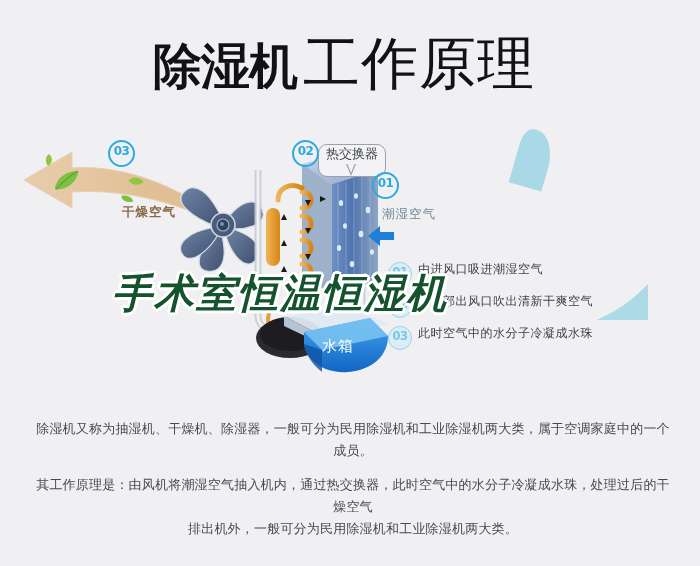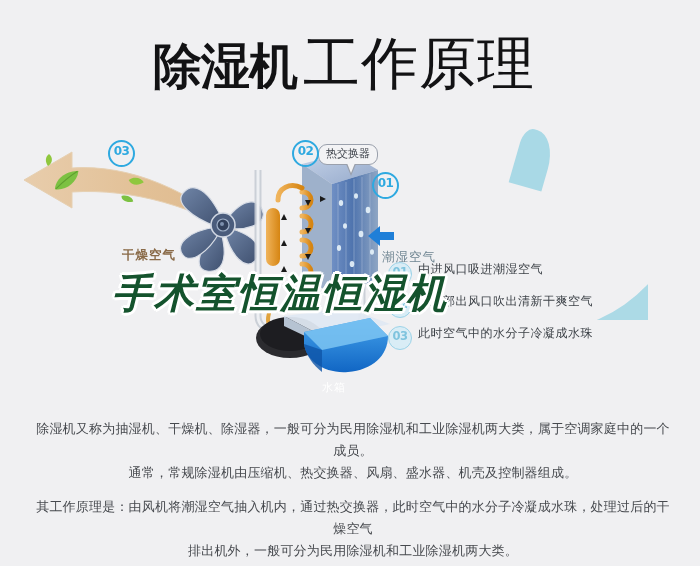--- a/index.html
+++ b/index.html
@@ -60,23 +60,23 @@
 
   
   .fan{position:absolute;left:168px;top:52px;width:112px;height:110px;}
 
   
   .machine{position:absolute;left:244px;top:30px;width:152px;height:230px;}
 
   
   .callout{
     position:absolute;left:318px;top:26px;
-    padding:2px 7px 4px 7px;
+    padding:2px 7px 16px 7px;
     border:1.4px solid #9aa0ac;border-radius:9px;
-    background:#f3f3f5;color:#3a3f47;font-size:11px;line-height:13px;
+    background:#f3f3f5;color:#3a3f47;font-size:13px;line-height:13px;
     white-space:nowrap;
     text-align:center;
   }
   .callout-tail{
     position:absolute;left:346px;top:46px;width:0;height:0;
     border-left:5px solid transparent;border-right:5px solid transparent;
     border-top:12px solid #9aa0ac;
   }
   .callout-tail:after{
     content:"";position:absolute;left:-4px;top:-13px;width:0;height:0;
@@ -90,24 +90,24 @@
     border:2.2px solid #2ea9e0;color:#2ea9e0;
     font-size:12px;font-weight:bold;line-height:19px;text-align:center;
     background:transparent;letter-spacing:-.5px;
     font-family:"DejaVu Sans","Liberation Sans",sans-serif;
   }
   .badge.b03-left{left:108px;top:22px;}
   .badge.b02-top{left:292px;top:22px;}
   .badge.b01-right{left:372px;top:54px;}
 
   
-  .lbl{position:absolute;white-space:nowrap;font-size:12.5px;margin-top:43px;}
+  .lbl{position:absolute;white-space:nowrap;font-size:12.5px;}
   .lbl-dry{left:122px;top:86px;color:#8a6b49;font-weight:bold;letter-spacing:1px;}
   .lbl-humid{left:382px;top:88px;color:#6f8592;letter-spacing:1px;}
-  .lbl-tank{left:322px;top:219px;color:#ffffff;font-size:11px;letter-spacing:1px;}
+  .lbl-tank{left:322px;top:219px;color:#ffffff;font-size:15px;letter-spacing:1px;}
 
   
   .legend{position:absolute;left:388px;top:260px;width:300px;}
   .legend-row{position:relative;height:32px;}
   .legend-num{
     position:absolute;left:0;top:2px;width:22px;height:22px;border-radius:50%;
     background:#d9edf6;border:1.6px solid #9cd3e8;
     color:#7fc4de;font-size:11.5px;font-weight:bold;line-height:19px;
     text-align:center;letter-spacing:-.5px;
     font-family:"DejaVu Sans","Liberation Sans",sans-serif;
@@ -335,19 +335,18 @@
     <div class="legend-row">
       <div class="legend-num">03</div>
       <div class="legend-txt">此时空气中的水分子冷凝成水珠</div>
     </div>
   </div>
 
   <div class="watermark">手术室恒温恒湿机</div>
 
   <div class="copy">
     <p>除湿机又称为抽湿机、干燥机、除湿器，一般可分为民用除湿机和工业除湿机两大类，属于空调家庭中的一个成员。</p>
-    <p>通常，常规除湿机由压缩机、热交换器、风扇、盛水器、机壳及控制器组成。</p>
     <div class="gap"></div>
     <p>其工作原理是：由风机将潮湿空气抽入机内，通过热交换器，此时空气中的水分子冷凝成水珠，处理过后的干燥空气</p>
     <p>排出机外，一般可分为民用除湿机和工业除湿机两大类。</p>
   </div>
 
 </div>
 
 </body></html>

